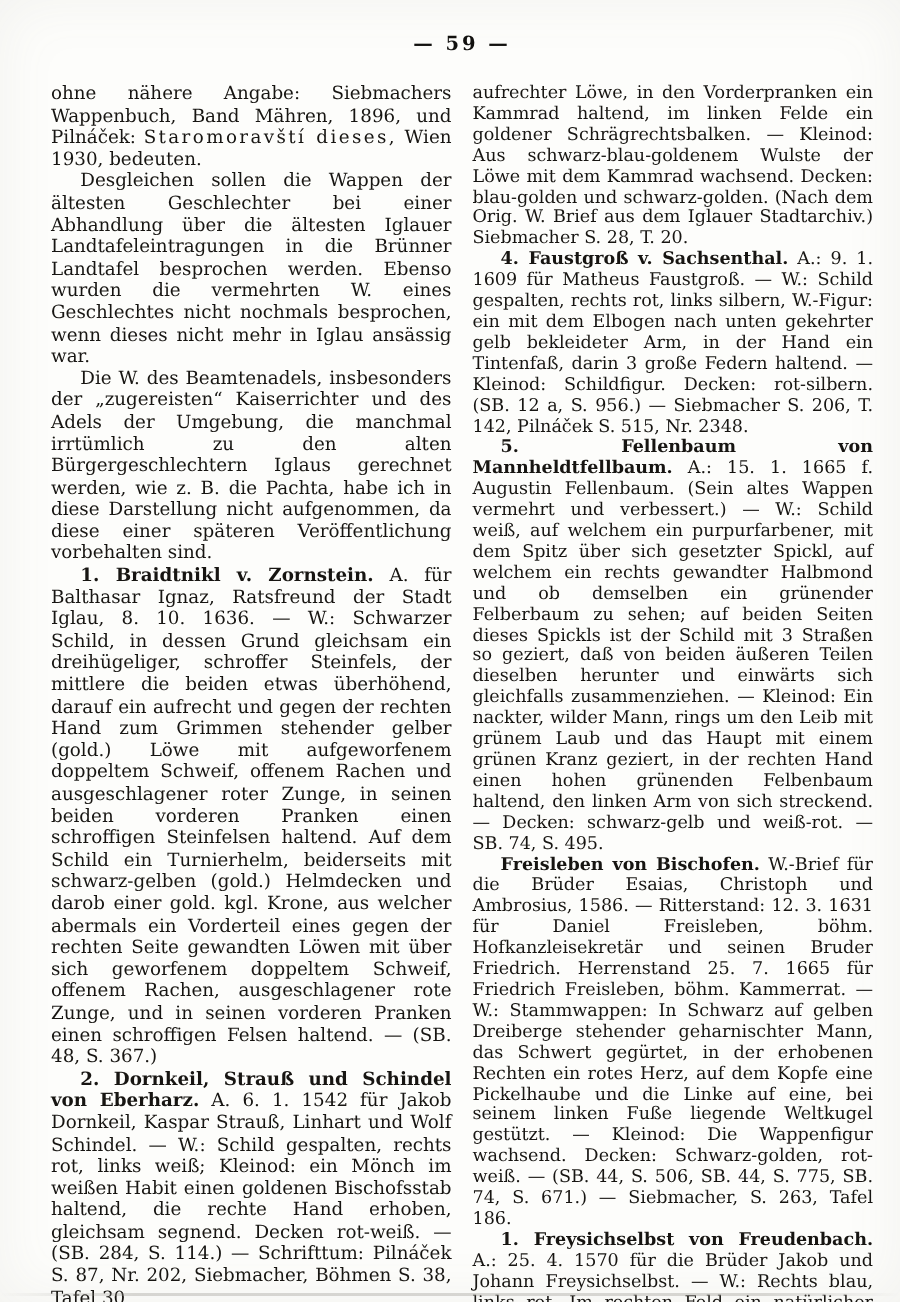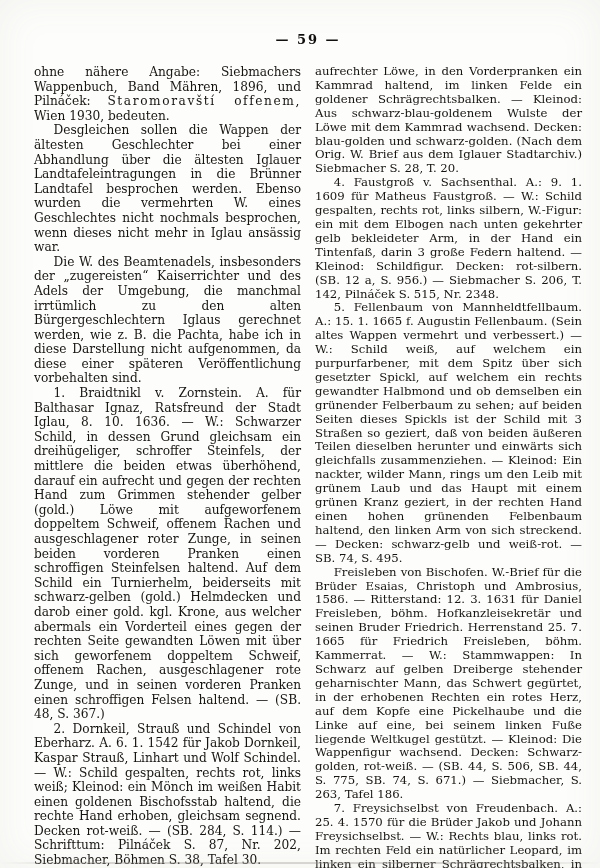--- a/index.html
+++ b/index.html
@@ -8,21 +8,21 @@
     background: #ffffff;
     font-family: "DejaVu Serif", "Liberation Serif", serif;
   }
   .page {
     position: relative;
     width: 600px; height: 868px;
     box-sizing: border-box;
     background: #fdfdfb;
     color: #171512;
     overflow: hidden;
-    padding: 32px 18px 8px 34px;
+    padding: 22px 18px 8px 34px;
     box-shadow: inset 0 0 40px rgba(120,115,100,0.08);
   }
   .page-header {
     text-align: center;
     font-weight: bold;
     font-size: 13px;
     letter-spacing: 2px;
     margin-bottom: 18px;
     color: #11100e;
   }
@@ -32,45 +32,45 @@
   }
   .col {
     flex: 1 1 0;
     text-align: justify;
     text-justify: inter-word;
   }
   .col-left  { font-size: 12.2px; line-height: 14.6px; }
   .col-right { font-size: 11.7px; line-height: 13.9px; }
   p.para { margin: 0; }
   p.para.indent { text-indent: 1.6em; }
-  .seg-b { font-weight: normal; }
+  .seg-b { font-weight: bold; }
   .seg-sp { letter-spacing: 1.6px; }
   .scan-artifact {
     position: absolute;
     left: 0; right: 0; bottom: 4px;
     height: 2px;
     background: linear-gradient(to right, rgba(150,148,140,0.0), rgba(150,148,140,0.35) 15%, rgba(150,148,140,0.35) 85%, rgba(150,148,140,0.0));
   }
 </style>
 </head>
 <body>
 
 <div class="page">
   <div class="page-header">— 59 —</div>
   <div class="columns">
     <div class="col col-left" id="col-left">
-        <p class="para"><span class="seg-n">ohne nähere Angabe: Siebmachers Wappenbuch, Band Mähren, 1896, und Pilnáček: </span><span class="seg-sp">Staromoravští offenem,</span><span class="seg-n"> Wien 1930, bedeuten.</span></p>
+        <p class="para"><span class="seg-n">ohne nähere Angabe: Siebmachers Wappenbuch, Band Mähren, 1896, und Pilnáček: </span><span class="seg-sp">Staromoravští dieses,</span><span class="seg-n"> Wien 1930, bedeuten.</span></p>
         <p class="para indent"><span class="seg-n">Desgleichen sollen die Wappen der ältesten Geschlechter bei einer Abhandlung über die ältesten Iglauer Landtafeleintragungen in die Brünner Landtafel besprochen werden. Ebenso wurden die vermehrten W. eines Geschlechtes nicht nochmals besprochen, wenn dieses nicht mehr in Iglau ansässig war.</span></p>
         <p class="para indent"><span class="seg-n">Die W. des Beamtenadels, insbesonders der „zugereisten“ Kaiserrichter und des Adels der Umgebung, die manchmal irrtümlich zu den alten Bürgergeschlechtern Iglaus gerechnet werden, wie z. B. die Pachta, habe ich in diese Darstellung nicht aufgenommen, da diese einer späteren Veröffentlichung vorbehalten sind.</span></p>
         <p class="para indent"><span class="seg-b">1. Braidtnikl v. Zornstein.</span><span class="seg-n"> A. für Balthasar Ignaz, Ratsfreund der Stadt Iglau, 8. 10. 1636. — W.: Schwarzer Schild, in dessen Grund gleichsam ein dreihügeliger, schroffer Steinfels, der mittlere die beiden etwas überhöhend, darauf ein aufrecht und gegen der rechten Hand zum Grimmen stehender gelber (gold.) Löwe mit aufgeworfenem doppeltem Schweif, offenem Rachen und ausgeschlagener roter Zunge, in seinen beiden vorderen Pranken einen schroffigen Steinfelsen haltend. Auf dem Schild ein Turnierhelm, beiderseits mit schwarz-gelben (gold.) Helmdecken und darob einer gold. kgl. Krone, aus welcher abermals ein Vorderteil eines gegen der rechten Seite gewandten Löwen mit über sich geworfenem doppeltem Schweif, offenem Rachen, ausgeschlagener rote Zunge, und in seinen vorderen Pranken einen schroffigen Felsen haltend. — (SB. 48, S. 367.)</span></p>
         <p class="para indent"><span class="seg-b">2. Dornkeil, Strauß und Schindel von Eberharz.</span><span class="seg-n"> A. 6. 1. 1542 für Jakob Dornkeil, Kaspar Strauß, Linhart und Wolf Schindel. — W.: Schild gespalten, rechts rot, links weiß; Kleinod: ein Mönch im weißen Habit einen goldenen Bischofsstab haltend, die rechte Hand erhoben, gleichsam segnend. Decken rot-weiß. — (SB. 284, S. 114.) — Schrifttum: Pilnáček S. 87, Nr. 202, Siebmacher, Böhmen S. 38, Tafel 30.</span></p>
         <p class="para indent"><span class="seg-b">3. Edelmüller.</span><span class="seg-n"> A.: 6. 7. 1580 für die Brüder Wolf, Hans und Andreas Edelmüller. — W.: Schild gespalten, rechts blau, links schwarz, im rechten Felde ein rechtsgekehrter,</span></p>
       </div>
     <div class="col col-right" id="col-right">
         <p class="para"><span class="seg-n">aufrechter Löwe, in den Vorderpranken ein Kammrad haltend, im linken Felde ein goldener Schrägrechtsbalken. — Kleinod: Aus schwarz-blau-goldenem Wulste der Löwe mit dem Kammrad wachsend. Decken: blau-golden und schwarz-golden. (Nach dem Orig. W. Brief aus dem Iglauer Stadtarchiv.) Siebmacher S. 28, T. 20.</span></p>
         <p class="para indent"><span class="seg-b">4. Faustgroß v. Sachsenthal.</span><span class="seg-n"> A.: 9. 1. 1609 für Matheus Faustgroß. — W.: Schild gespalten, rechts rot, links silbern, W.-Figur: ein mit dem Elbogen nach unten gekehrter gelb bekleideter Arm, in der Hand ein Tintenfaß, darin 3 große Federn haltend. — Kleinod: Schildfigur. Decken: rot-silbern. (SB. 12 a, S. 956.) — Siebmacher S. 206, T. 142, Pilnáček S. 515, Nr. 2348.</span></p>
         <p class="para indent"><span class="seg-b">5. Fellenbaum von Mannheldtfellbaum.</span><span class="seg-n"> A.: 15. 1. 1665 f. Augustin Fellenbaum. (Sein altes Wappen vermehrt und verbessert.) — W.: Schild weiß, auf welchem ein purpurfarbener, mit dem Spitz über sich gesetzter Spickl, auf welchem ein rechts gewandter Halbmond und ob demselben ein grünender Felberbaum zu sehen; auf beiden Seiten dieses Spickls ist der Schild mit 3 Straßen so geziert, daß von beiden äußeren Teilen dieselben herunter und einwärts sich gleichfalls zusammenziehen. — Kleinod: Ein nackter, wilder Mann, rings um den Leib mit grünem Laub und das Haupt mit einem grünen Kranz geziert, in der rechten Hand einen hohen grünenden Felbenbaum haltend, den linken Arm von sich streckend. — Decken: schwarz-gelb und weiß-rot. — SB. 74, S. 495.</span></p>
         <p class="para indent"><span class="seg-b">Freisleben von Bischofen.</span><span class="seg-n"> W.-Brief für die Brüder Esaias, Christoph und Ambrosius, 1586. — Ritterstand: 12. 3. 1631 für Daniel Freisleben, böhm. Hofkanzleisekretär und seinen Bruder Friedrich. Herrenstand 25. 7. 1665 für Friedrich Freisleben, böhm. Kammerrat. — W.: Stammwappen: In Schwarz auf gelben Dreiberge stehender geharnischter Mann, das Schwert gegürtet, in der erhobenen Rechten ein rotes Herz, auf dem Kopfe eine Pickelhaube und die Linke auf eine, bei seinem linken Fuße liegende Weltkugel gestützt. — Kleinod: Die Wappenfigur wachsend. Decken: Schwarz-golden, rot-weiß. — (SB. 44, S. 506, SB. 44, S. 775, SB. 74, S. 671.) — Siebmacher, S. 263, Tafel 186.</span></p>
-        <p class="para indent"><span class="seg-b">7. Freysichselbst von Freudenbach.</span><span class="seg-n"> A.: 25. 4. 1570 für die Brüder Jakob und Johann Freysichselbst. — W.: Rechts blau, links rot. Im rechten Feld ein natürlicher Leopard, im linken ein silberner Schrägrechtsbalken, in jedem Teil des Feldes eine Rose bei verwechselter Farbe. — Kleinod: Flug, rechts rot mit</span></p>
+        <p class="para indent"><span class="seg-b">1. Freysichselbst von Freudenbach.</span><span class="seg-n"> A.: 25. 4. 1570 für die Brüder Jakob und Johann Freysichselbst. — W.: Rechts blau, links rot. Im rechten Feld ein natürlicher Leopard, im linken ein silberner Schrägrechtsbalken, in jedem Teil des Feldes eine Rose bei verwechselter Farbe. — Kleinod: Flug, rechts rot mit</span></p>
       </div>
   </div>
   <div class="scan-artifact"></div>
 </div>
 
 </body></html>

